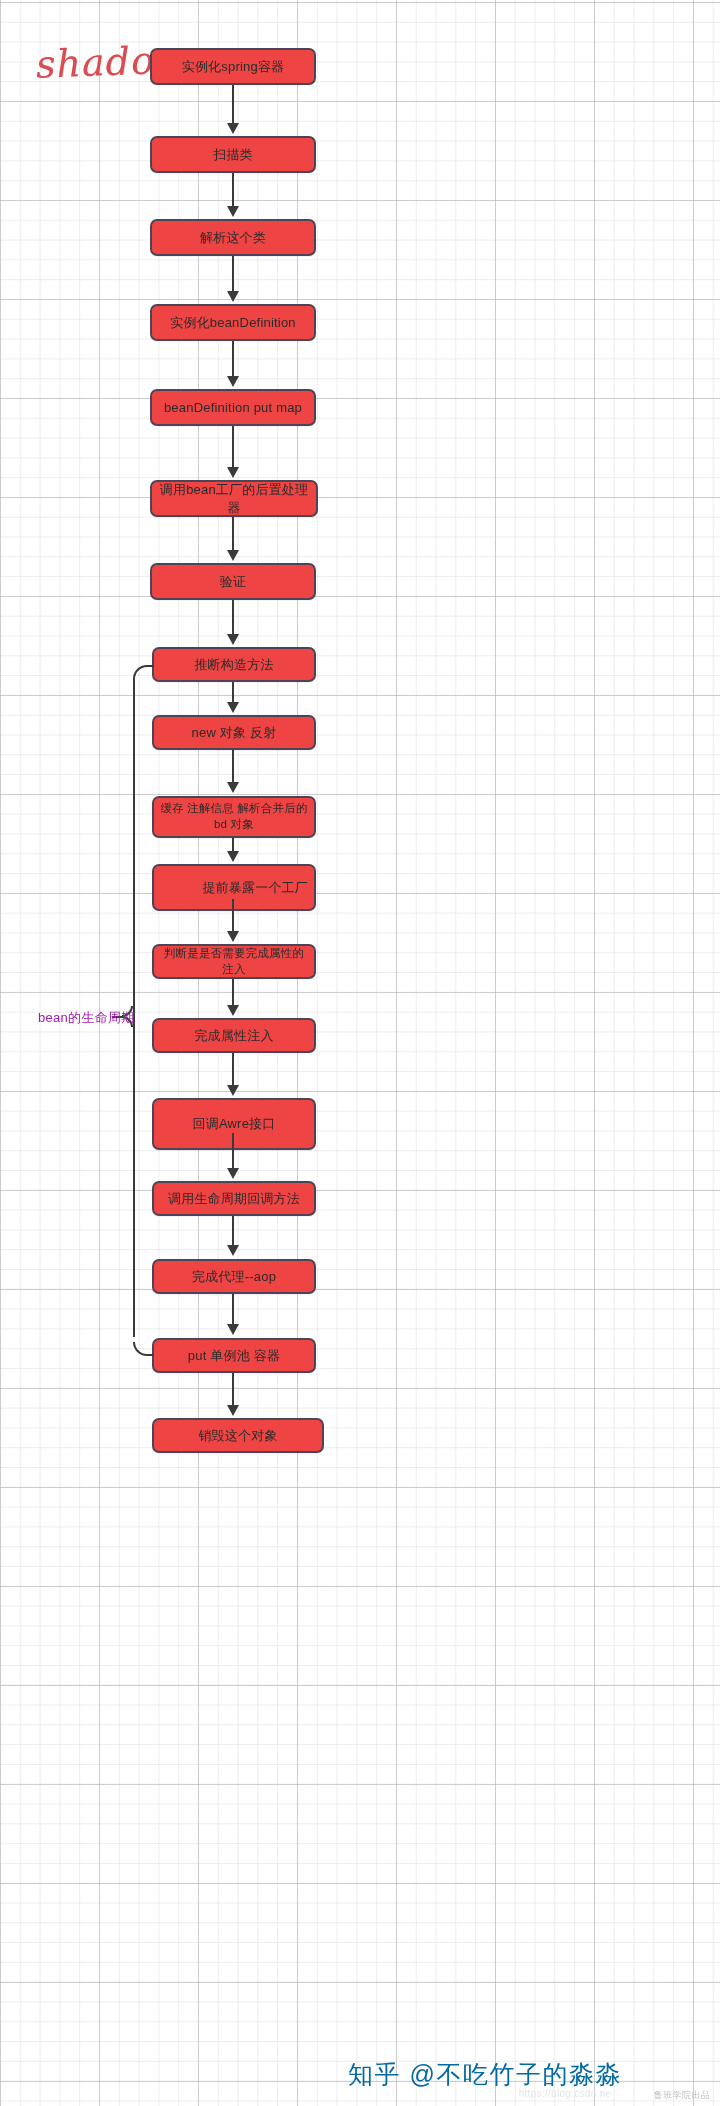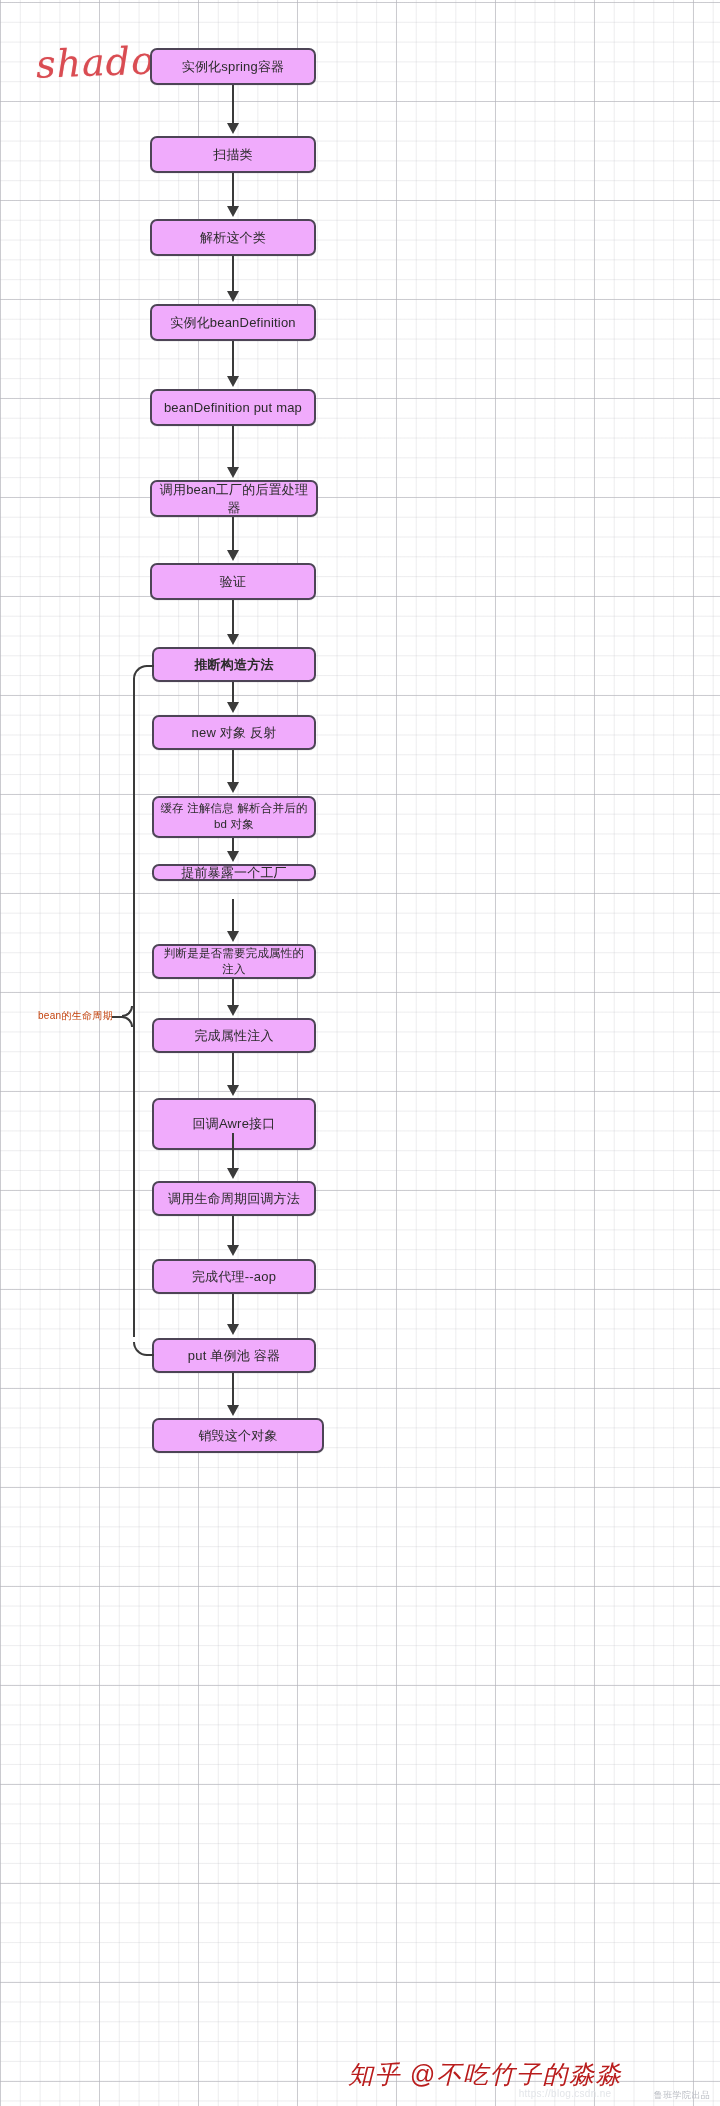--- a/index.html
+++ b/index.html
@@ -29,21 +29,21 @@
       19.8px 19.8px,
       19.8px 19.8px,
       99px 99px,
       99px 99px;
     background-position: 0 2px, 0 2px, 0 2px, 0 2px;
   }
 
   
   .node {
     position: absolute;
-    background: #f0abfc;
+    background: #ef4444;
     border: 2px solid #4d4456;
     border-radius: 7px;
     color: #2b2b2b;
     display: flex;
     align-items: center;
     justify-content: center;
     text-align: center;
     font-size: 13px;
     line-height: 1.35;
     letter-spacing: 0.2px;
@@ -102,46 +102,45 @@
   .brace-tip-dn {
     position: absolute;
     width: 11px; height: 11px;
     border-right: 2px solid #3a3a3a;
     border-top: 2px solid #3a3a3a;
     border-top-right-radius: 11px;
   }
 
   .lifecycle-label {
     position: absolute;
-    font-size: 10px;
-    color: #c2410c;
+    font-size: 13px;
+    color: #a21caf;
     white-space: nowrap;
     letter-spacing: 0.3px;
   }
 
   
   .signature {
     position: absolute;
     font-family: "DejaVu Serif", "Liberation Serif", serif;
     font-style: italic;
     font-size: 38px;
     color: #d94c52;
     letter-spacing: 1px;
     transform: rotate(-2deg);
     text-shadow: 0 0 1px rgba(217,76,82,0.4);
   }
 
   
   .watermark-main {
     position: absolute;
     font-size: 25px;
-    color: #b91c1c;
+    color: #0369a1;
     letter-spacing: 1.5px;
     white-space: nowrap;
-    font-style: italic;
   }
   .watermark-sub {
     position: absolute;
     font-size: 9px;
     color: #b9bcc3;
     letter-spacing: 0.4px;
     white-space: nowrap;
     margin-left: 32px;
   }
   .watermark-url {
@@ -180,33 +179,33 @@
 </div>
 
 <div class="node" style="left:150px; top:480px; width:168px; height:37px;">
   <span class="label">调用bean工厂的后置处理器</span>
 </div>
 
 <div class="node" style="left:150px; top:563px; width:166px; height:37px;">
   <span class="label">验证</span>
 </div>
 
-<div class="node" style="left:152px; top:647px; width:164px; height:35px;font-weight:bold;">
+<div class="node" style="left:152px; top:647px; width:164px; height:35px;">
   <span class="label">推断构造方法</span>
 </div>
 
 <div class="node" style="left:152px; top:715px; width:164px; height:35px;">
   <span class="label">new 对象 反射</span>
 </div>
 
 <div class="node" style="left:152px; top:796px; width:164px; height:42px; font-size:11.5px;">
   <span class="label">缓存 注解信息 解析合并后的bd 对象</span>
 </div>
 
-<div class="node" style="left:152px; top:864px; width:164px; height:17px;">
+<div class="node" style="left:152px; top:864px; width:164px; height:47px;text-align:right;">
   <span class="label">提前暴露一个工厂</span>
 </div>
 
 <div class="node" style="left:152px; top:944px; width:164px; height:35px; font-size:11.5px;">
   <span class="label">判断是是否需要完成属性的注入</span>
 </div>
 
 <div class="node" style="left:152px; top:1018px; width:164px; height:35px;">
   <span class="label">完成属性注入</span>
 </div>

